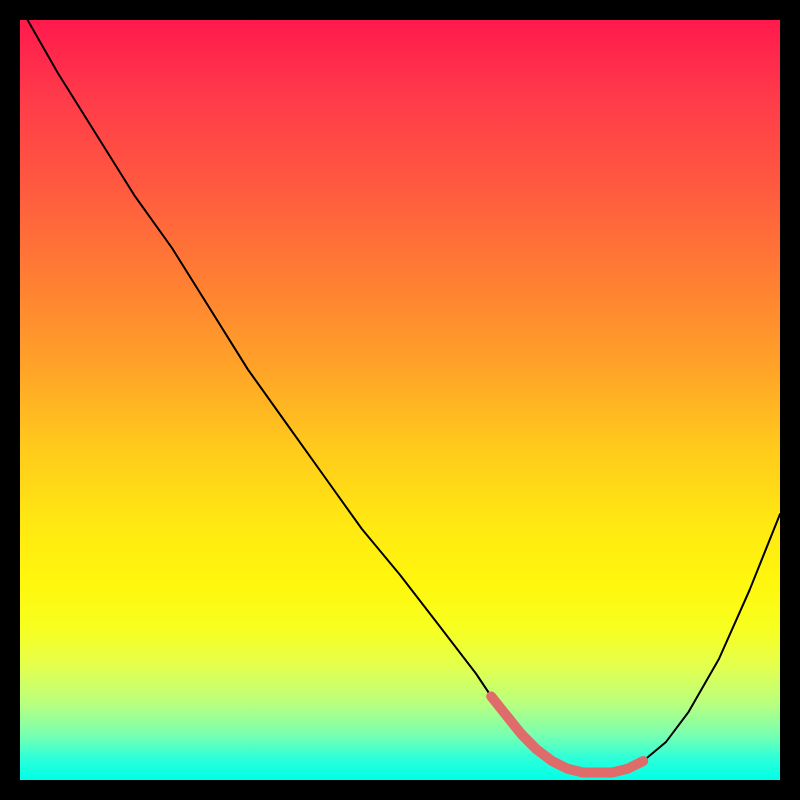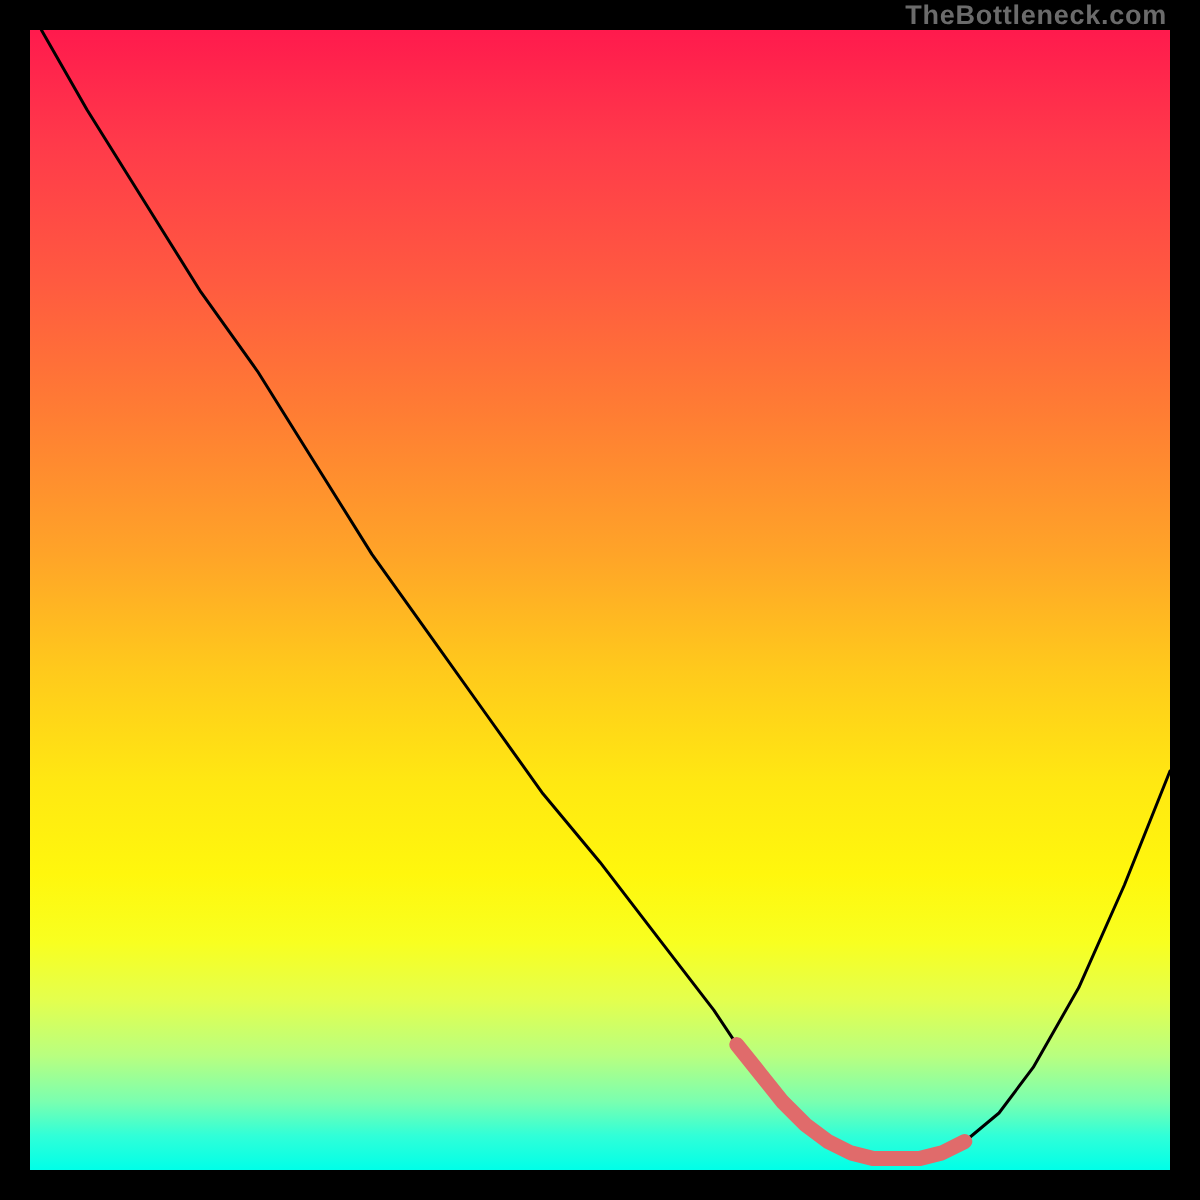--- a/index.html
+++ b/index.html
@@ -47,20 +47,19 @@
     font-size: 18px;
     font-weight: 600;
     color: #6b6b6b;
     letter-spacing: 0.5px;
   }
 </style>
 </head>
 <body>
 
 <div class="frame">
-  <div class="watermark">TheBottleneck.com</div>
   <div class="plot">
     <svg class="curve" viewBox="0 0 760 760" preserveAspectRatio="none">
       <path id="main-curve" fill="none" stroke="#000" stroke-width="2" stroke-linecap="round" stroke-linejoin="round" d="M7.60 0.00 L38.00 53.20 L76.00 114.00 L114.00 174.80 L152.00 228.00 L190.00 288.80 L228.00 349.60 L266.00 402.80 L304.00 456.00 L342.00 509.20 L380.00 554.80 L418.00 604.20 L456.00 653.60 L471.20 676.40 L486.40 695.40 L501.60 714.40 L516.80 729.60 L532.00 741.00 L547.20 748.60 L562.40 752.40 L577.60 752.40 L592.80 752.40 L608.00 748.60 L623.20 741.00 L646.00 722.00 L668.80 691.60 L699.20 638.40 L729.60 570.00 L760.00 494.00"></path>
       <path id="highlight-curve" fill="none" stroke="#e06b6b" stroke-width="10" stroke-linecap="round" stroke-linejoin="round" d="M471.20 676.40 L486.40 695.40 L501.60 714.40 L516.80 729.60 L532.00 741.00 L547.20 748.60 L562.40 752.40 L577.60 752.40 L592.80 752.40 L608.00 748.60 L623.20 741.00"></path>
     </svg>
   </div>
 </div>
 
 </body></html>

